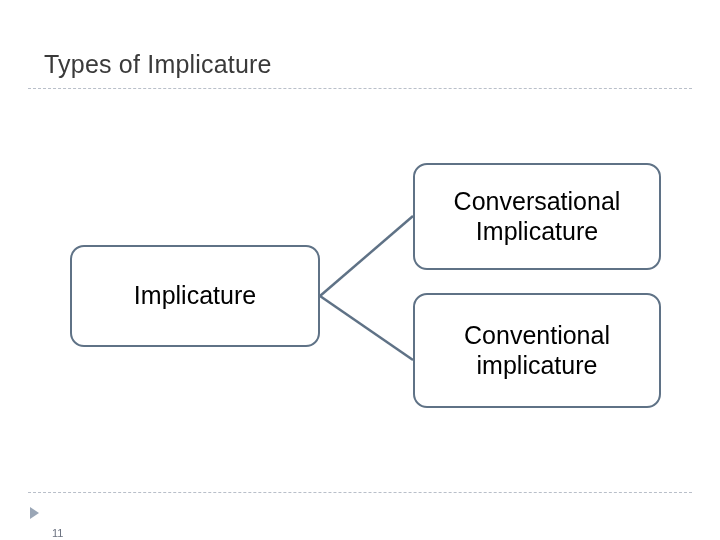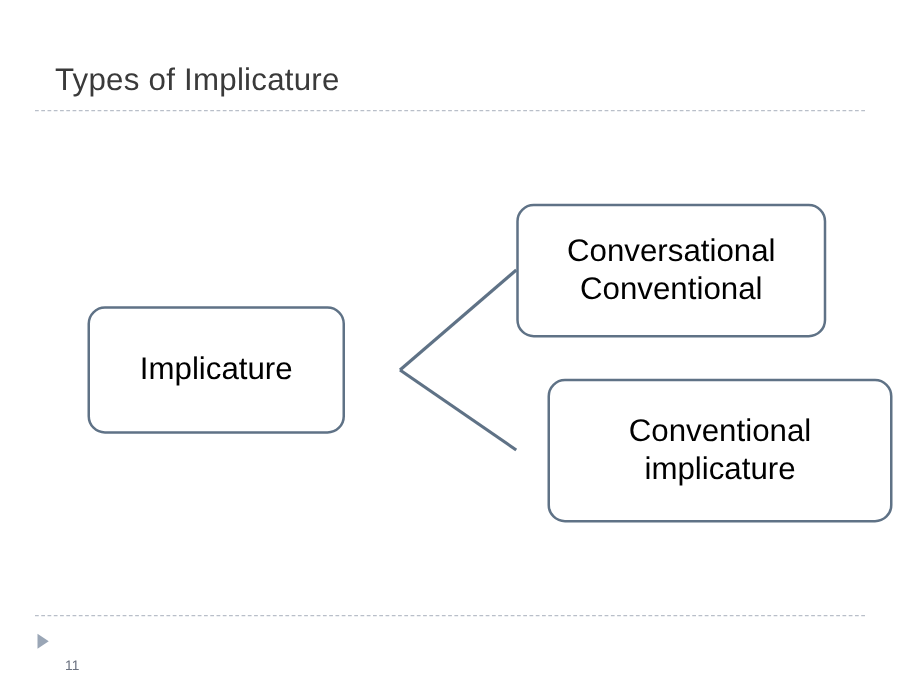--- a/index.html
+++ b/index.html
@@ -57,35 +57,34 @@
     justify-content: center;
     text-align: center;
     color: #000000;
     font-size: 25px;
     line-height: 1.18;
     padding: 4px 8px;
   }
   .node-root {
     left: 70px;
     top: 245px;
-    width: 206px;
+    width: 250px;
     height: 102px;
   }
   .node-conversational {
     left: 413px;
     top: 163px;
     width: 248px;
     height: 107px;
   }
   .node-conventional {
     left: 413px;
-    top: 303px;
-    width: 276px;
+    top: 293px;
+    width: 248px;
     height: 115px;
-    margin-left: 25px;
   }
   .connector-layer {
     position: absolute;
     left: 0;
     top: 0;
     width: 720px;
     height: 540px;
     pointer-events: none;
   }
   
@@ -129,21 +128,21 @@
     <svg class="connector-layer" viewBox="0 0 720 540" width="720" height="540" xmlns="http://www.w3.org/2000/svg">
       <line x1="320" y1="296" x2="413" y2="216" stroke="#5f7286" stroke-width="2.5"></line>
       <line x1="320" y1="296" x2="413" y2="360" stroke="#5f7286" stroke-width="2.5"></line>
     </svg>
 
     <div class="node node-root">
       <span>Implicature</span>
     </div>
 
     <div class="node node-conversational">
-      <span>Conversational Conventional</span>
+      <span>Conversational Implicature</span>
     </div>
 
     <div class="node node-conventional">
       <span>Conventional implicature</span>
     </div>
 
   </div>
 
   <div class="footer-rule"></div>
   <div class="footer-marker"></div>

